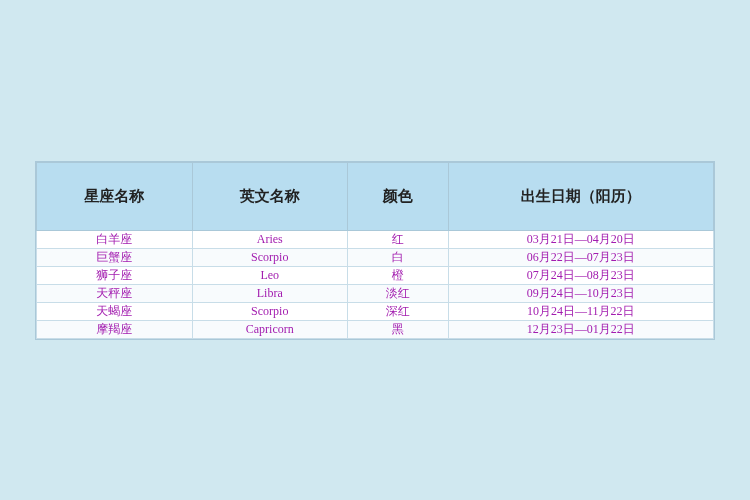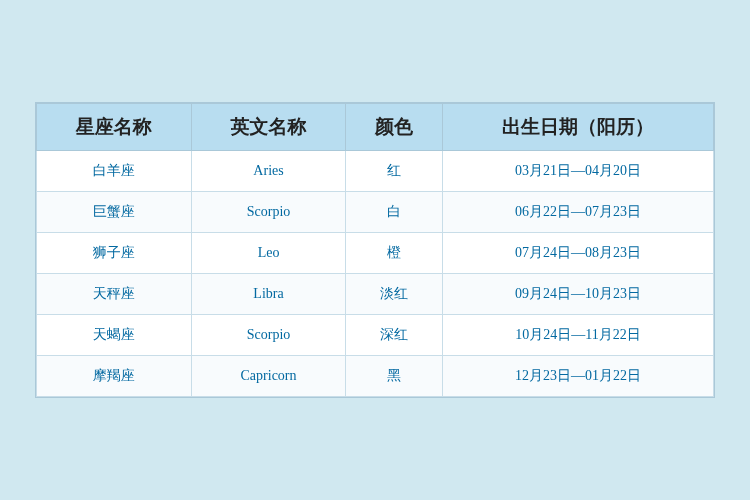--- a/index.html
+++ b/index.html
@@ -28,41 +28,41 @@
       width: 100%;
       border-collapse: collapse;
     }
 
     thead tr {
       background-color: #b8ddf0;
     }
 
     thead th {
       border: 1px solid #aac8d8;
-      padding: 10px 12px;
+      padding: 24px 12px;
       text-align: center;
-      font-size: 19px;
+      font-size: 15px;
       font-weight: bold;
       color: #222;
     }
 
     tbody tr {
       background-color: #ffffff;
     }
 
     tbody tr:nth-child(even) {
       background-color: #f8fbfd;
     }
 
     tbody td {
       border: 1px solid #c8dde8;
-      padding: 11px 12px;
+      padding: 0 12px;
       text-align: center;
-      font-size: 14px;
-      color: #0369a1;
+      font-size: 12px;
+      color: #a21caf;
     }
 
     tbody td:first-child {
       font-weight: normal;
     }
 
     tbody td:nth-child(2) {
       font-style: normal;
     }
   </style>

